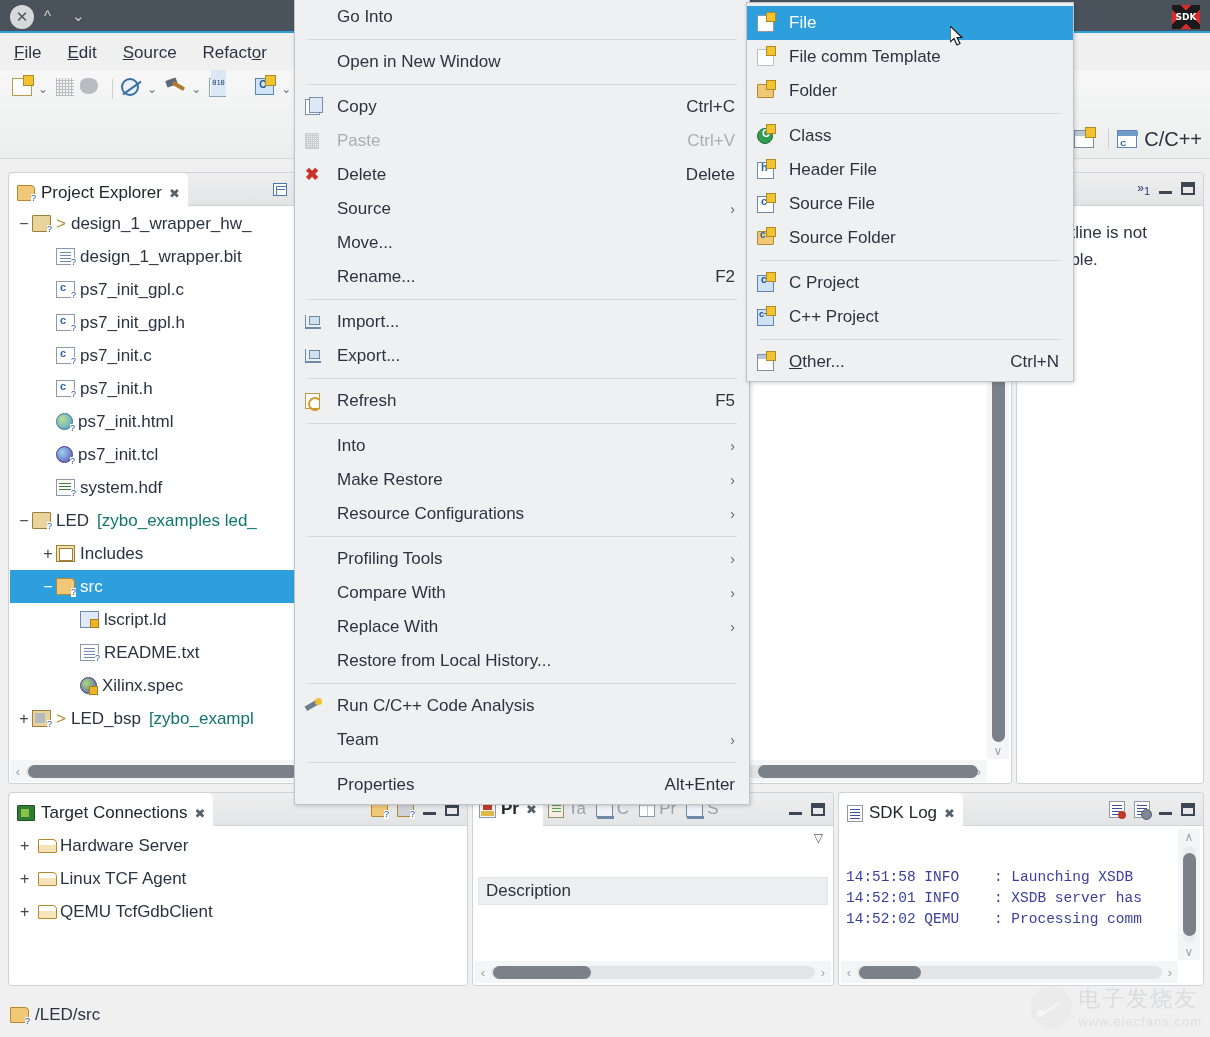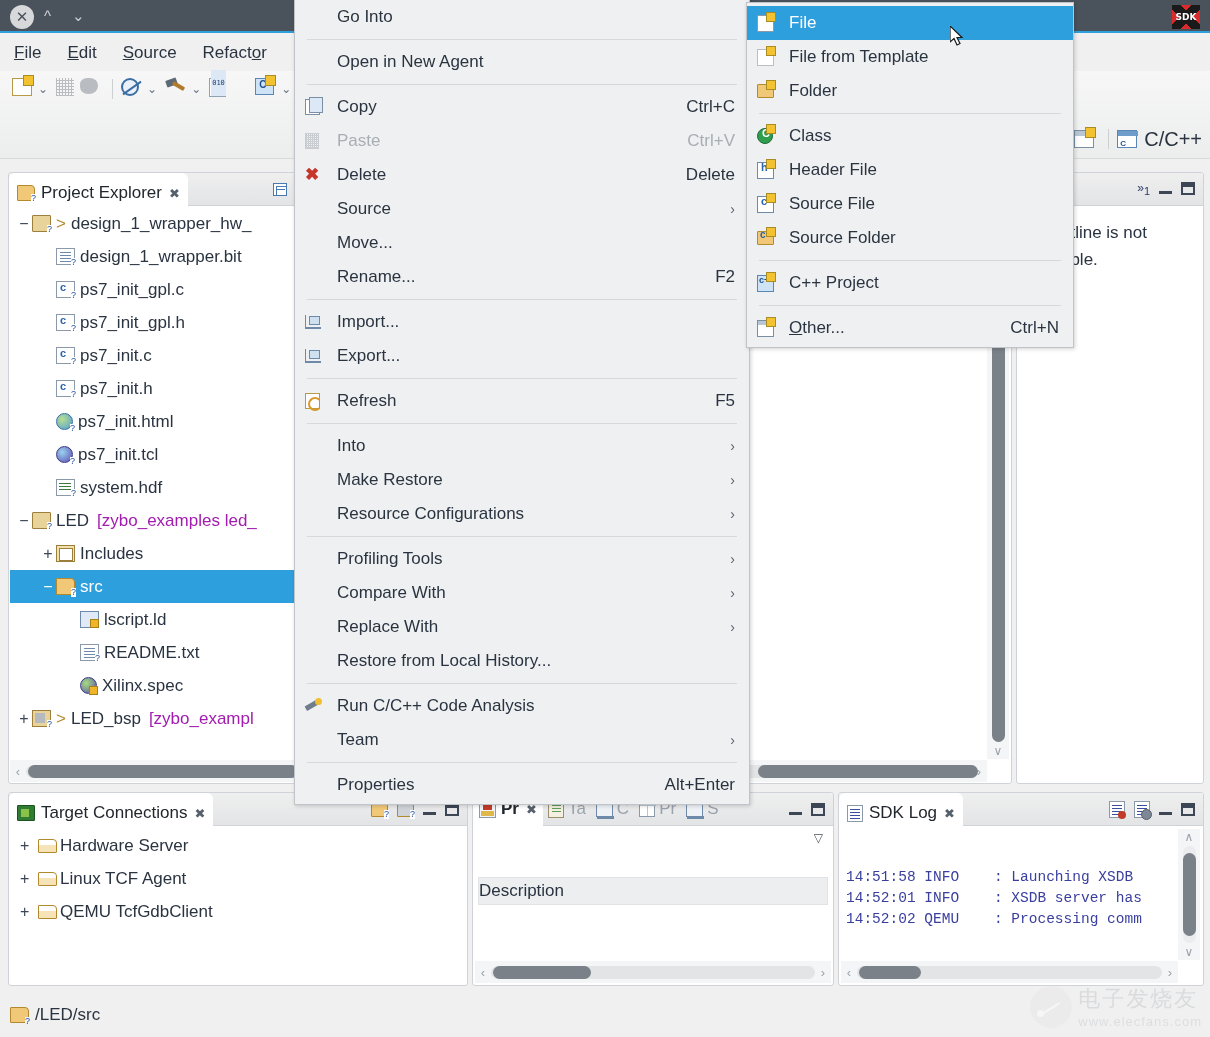--- a/index.html
+++ b/index.html
@@ -124,21 +124,21 @@
   
   #proj-explorer{ left:8px; top:172px; width:288px; height:612px; }
   #proj-tree{ position:absolute; left:1px; top:34px; right:1px; bottom:26px; overflow:hidden; background:#fff; }
   .trow{ height:33px; display:flex; align-items:center; white-space:nowrap; font-size:17px; padding-left:6px; }
   .trow.selected{ background:#2e9fdd; color:#fff; }
   .texp{ width:16px; text-align:center; color:#3c4654; font-size:16px; flex:none; }
   .trow.selected .texp{ color:#fff; }
   .tico{ width:19px; height:17px; margin-right:5px; flex:none; position:relative; }
   .arrowgt{ color:#b58a2e; margin-right:5px; }
   .tlabel{ color:inherit; }
-  .tlabel-dim{ color:#a21caf; margin-left:8px; }
+  .tlabel-dim{ color:#0f766e; margin-left:8px; }
   .ind1{ padding-left:6px; }
   .ind2{ padding-left:30px; }
   .ind3{ padding-left:54px; }
 
   .f-proj{ background:#e8d39a;border:1px solid #9b7f3b;border-radius:1px; }
   .f-proj::after{content:"?";position:absolute;right:-2px;bottom:-3px;font-size:9px;color:#1f4e9c;background:#fff;line-height:9px;}
   .f-doc{ background:#fff;border:1px solid #8b99a8; }
   .f-doc::before{content:"";position:absolute;left:3px;top:3px;width:11px;height:1px;box-shadow:0 3px 0 #6f8aa8,0 6px 0 #6f8aa8,0 9px 0 #6f8aa8;background:#6f8aa8;}
   .f-doc::after{content:"?";position:absolute;right:-2px;bottom:-3px;font-size:9px;color:#1f4e9c;background:#fff;line-height:9px;}
   .f-c{ background:#fff;border:1px solid #8b99a8; }
@@ -198,21 +198,21 @@
   .tc-folder{ width:19px;height:14px;margin-right:3px;position:relative;
     border:1px solid #b3892e; border-radius:1px 4px 1px 1px;
     background:linear-gradient(#fff 0 40%, #f6e3b8 40% 100%); }
 
   #problems-view{ left:472px; top:792px; width:362px; height:194px; }
   #pv-body{ position:absolute; left:1px; top:34px; right:1px; bottom:1px; background:#fff; }
   .pv-menu{ position:absolute; right:9px; top:4px; font-size:12px; color:#4a5460; }
   .pv-count{ position:absolute; left:6px; top:24px; font-size:17px; color:#2a3441;margin-top:36px; }
   .pv-colhdr{ position:absolute; left:4px; right:4px; top:50px; height:28px;
     background:#eceef0; border:1px solid #e1e3e5; font-size:17px; color:#2a3441;
-    display:flex; align-items:center; }
+    display:flex; align-items:center; padding-left:7px; }
 
   #sdklog-view{ left:838px; top:792px; width:366px; height:194px; }
   #sl-body{ position:absolute; left:1px; top:34px; right:1px; bottom:1px; background:#fff; }
   .sl-lines{ position:absolute; left:6px; top:4px; right:24px; bottom:24px; overflow:hidden;
     font-family:"Liberation Mono","DejaVu Sans Mono",monospace; font-size:14.5px; color:#3a3f9e; line-height:21px; white-space:pre;margin-top:36px; }
   .log-ic{ width:16px;height:17px;background:#fff;border:1px solid #8b99a8;position:relative; }
   .log-ic::before{content:"";position:absolute;left:2px;top:3px;width:10px;height:1px;box-shadow:0 3px 0 #3a4f9e,0 6px 0 #3a4f9e,0 9px 0 #3a4f9e;background:#3a4f9e;}
   .log-ic.red::after{content:"";position:absolute;right:-2px;bottom:-2px;width:8px;height:8px;border-radius:50%;background:#c23b28;}
   .log-ic.gear::after{content:"";position:absolute;right:-3px;bottom:-3px;width:9px;height:9px;border-radius:50%;background:#7d8796;border:1px solid #555d69;}
 
@@ -633,21 +633,21 @@
 </div>
 
 <div id="ctx-menu">
     <div class="mi">
       <span class="mi-ic"></span>
       <span class="mi-label">Go Into</span>
     </div>
     <div class="msep"></div>
     <div class="mi">
       <span class="mi-ic"></span>
-      <span class="mi-label">Open in New Agent</span>
+      <span class="mi-label">Open in New Window</span>
     </div>
     <div class="msep"></div>
     <div class="mi">
       <span class="mi-ic">
         <span class="mic-copy" style="display: inline-block;"></span>
       </span>
       <span class="mi-label">Copy</span>
       <span class="mi-accel">Ctrl+C</span>
     </div>
     <div class="mi disabled">
@@ -759,21 +759,21 @@
     <div class="mi sel">
       <span class="mi-ic">
         <span class="smic smic-file"></span>
       </span>
       <span class="mi-label">File</span>
     </div>
     <div class="mi">
       <span class="mi-ic">
         <span class="smic smic-tmpl"></span>
       </span>
-      <span class="mi-label">File from Template</span>
+      <span class="mi-label">File comm Template</span>
     </div>
     <div class="mi">
       <span class="mi-ic">
         <span class="smic smic-folder"></span>
       </span>
       <span class="mi-label">Folder</span>
     </div>
     <div class="msep"></div>
     <div class="mi">
       <span class="mi-ic">
@@ -793,20 +793,26 @@
       </span>
       <span class="mi-label">Source File</span>
     </div>
     <div class="mi">
       <span class="mi-ic">
         <span class="smic smic-srcfolder"></span>
       </span>
       <span class="mi-label">Source Folder</span>
     </div>
     <div class="msep"></div>
+    <div class="mi">
+      <span class="mi-ic">
+        <span class="smic smic-cproj"></span>
+      </span>
+      <span class="mi-label">C Project</span>
+    </div>
     <div class="mi">
       <span class="mi-ic">
         <span class="smic smic-cppproj"></span>
       </span>
       <span class="mi-label">C++ Project</span>
     </div>
     <div class="msep"></div>
     <div class="mi">
       <span class="mi-ic">
         <span class="smic smic-other"></span>

